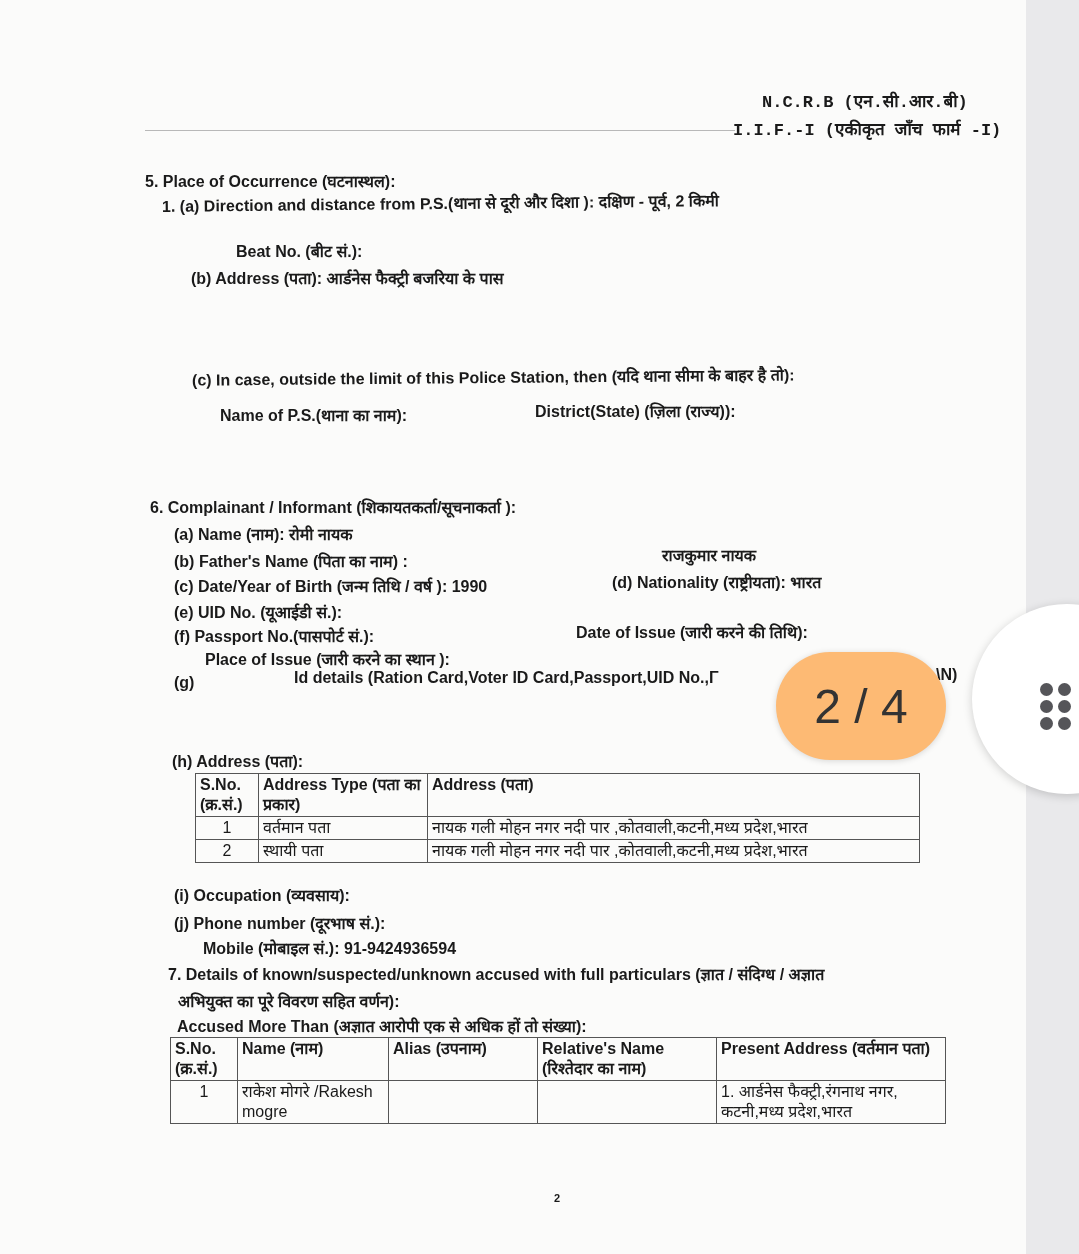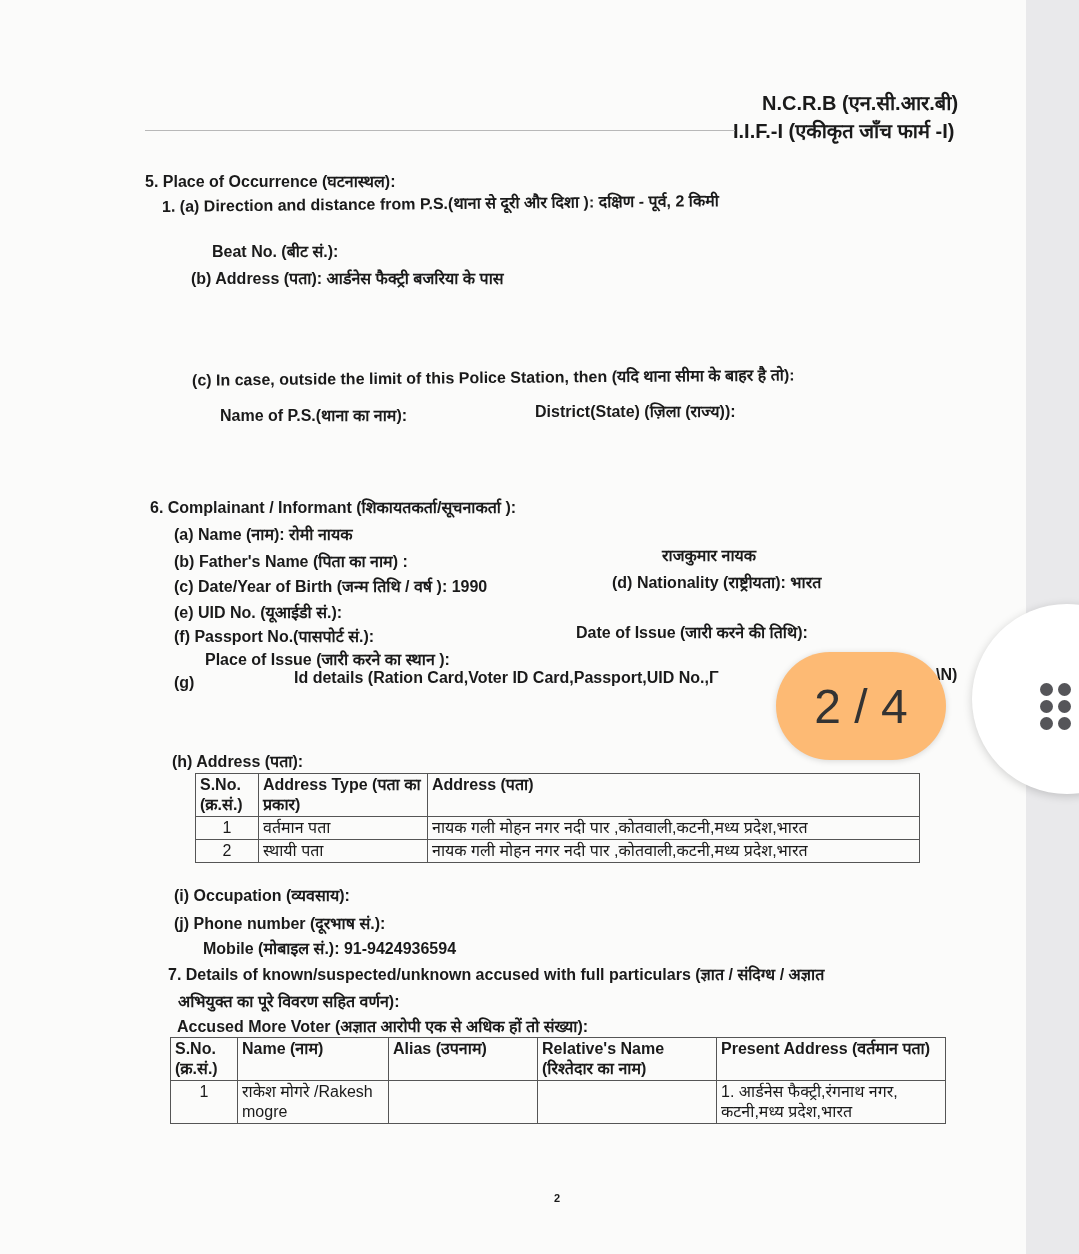--- a/index.html
+++ b/index.html
@@ -1,40 +1,40 @@
 <!DOCTYPE html>
 <html><head>
 <meta charset="utf-8">
 <style>
   html, body { margin:0; padding:0; }
   body { width:1079px; height:1254px; position:relative; overflow:hidden; background:#e9e9eb; font-family:"Liberation Sans", sans-serif; color:#1a1a1a; }
   .page { position:absolute; left:0; top:0; width:1026px; height:1254px; background:#fbfbfa; }
   .abs { position:absolute; white-space:nowrap; }
   .b { font-weight:bold; }
-  .t17 { font-size:20px; }
+  .t17 { font-size:17px;font-family:Liberation Mono, monospace; }
   .t16 { font-size:16px; }
   .hr { position:absolute; left:145px; top:130px; width:590px; height:1px; background:#b8b8b8; }
   table.doc { position:absolute; border-collapse:collapse; font-size:16px; }
   table.doc td { border:1px solid #555; padding:1px 4px; vertical-align:top; line-height:20px; }
   .pager { position:absolute; left:776px; top:652px; width:170px; height:108px; border-radius:54px; background:#fdba74; box-shadow:0 1px 6px rgba(0,0,0,0.15); display:flex; align-items:center; justify-content:center; font-size:48px; color:#333; }
   .fab { position:absolute; left:972px; top:604px; width:190px; height:190px; border-radius:50%; background:#fff; box-shadow:0 2px 10px rgba(0,0,0,0.18); }
   .dots { position:absolute; left:1040px; top:683px; width:34px; height:48px; }
   .dot { position:absolute; width:13px; height:13px; border-radius:50%; background:#555559; }
 </style>
 </head>
 <body>
 
 <div class="page">
   <div class="abs b t17" style="left:762px;top:89px;">N.C.R.B (एन.सी.आर.बी)</div>
   <div class="abs b t17" style="left:733px;top:117px;">I.I.F.-I (एकीकृत जाँच फार्म -I)</div>
   <div class="hr"></div>
 
   <div class="abs b t16" style="left:145px;top:170px;">5. Place of Occurrence (घटनास्थल):</div>
   <div class="abs b t16" style="left:162px;top:192px;transform:rotate(-0.6deg);">1.  (a) Direction and distance from P.S.(थाना से दूरी और दिशा ): दक्षिण - पूर्व,  2  किमी</div>
-  <div class="abs b t16" style="left:212px;top:240px;">Beat No. (बीट सं.):</div>
+  <div class="abs b t16" style="left:236px;top:240px;">Beat No. (बीट सं.):</div>
   <div class="abs b t16" style="left:191px;top:267px;">(b) Address (पता):  आर्डनेस फैक्ट्री बजरिया के पास</div>
   <div class="abs b t16" style="left:192px;top:366px;transform:rotate(-0.5deg);">(c) In case, outside the limit of this Police Station, then (यदि थाना सीमा के बाहर है तो):</div>
   <div class="abs b t16" style="left:220px;top:404px;">Name of P.S.(थाना का नाम):</div>
   <div class="abs b t16" style="left:535px;top:400px;">District(State) (ज़िला (राज्य)):</div>
 
   <div class="abs b t16" style="left:150px;top:496px;">6.  Complainant / Informant (शिकायतकर्ता/सूचनाकर्ता ):</div>
   <div class="abs b t16" style="left:174px;top:523px;">(a)  Name (नाम):  रोमी नायक</div>
   <div class="abs b t16" style="left:174px;top:550px;">(b)  Father's Name (पिता का नाम) :</div>
   <div class="abs t16" style="left:662px;top:544px;font-weight:bold;">राजकुमार नायक</div>
   <div class="abs b t16" style="left:174px;top:575px;">(c)  Date/Year of Birth (जन्म तिथि / वर्ष ): 1990</div>
@@ -68,21 +68,21 @@
     </tr>
   </tbody>
     </table>
 
   <div class="abs b t16" style="left:174px;top:884px;">(i)  Occupation (व्यवसाय):</div>
   <div class="abs b t16" style="left:174px;top:912px;">(j)  Phone number (दूरभाष सं.):</div>
   <div class="abs b t16" style="left:203px;top:937px;">Mobile (मोबाइल सं.): 91-9424936594</div>
 
   <div class="abs b t16" style="left:168px;top:963px;">7.  Details of known/suspected/unknown accused with full particulars (ज्ञात / संदिग्ध / अज्ञात</div>
   <div class="abs b t16" style="left:178px;top:990px;">अभियुक्त का पूरे विवरण सहित वर्णन):</div>
-  <div class="abs b t16" style="left:177px;top:1015px;">Accused More Voter (अज्ञात आरोपी एक से अधिक हों तो संख्या):</div>
+  <div class="abs b t16" style="left:177px;top:1015px;">Accused More Than (अज्ञात आरोपी एक से अधिक हों तो संख्या):</div>
 
   <table class="doc" style="left:170px;top:1037px;width:776px;">
     <tbody>
         <tr>
       <td class="b" style="width:58px;">S.No. (क्र.सं.)</td>
       <td class="b" style="width:142px;">Name (नाम)</td>
       <td class="b" style="width:140px;margin-top:45px;">Alias (उपनाम)</td>
       <td class="b" style="width:170px;margin-top:12px;">Relative's Name (रिश्तेदार का नाम)</td>
       <td class="b">Present Address (वर्तमान पता)</td>
     </tr>

